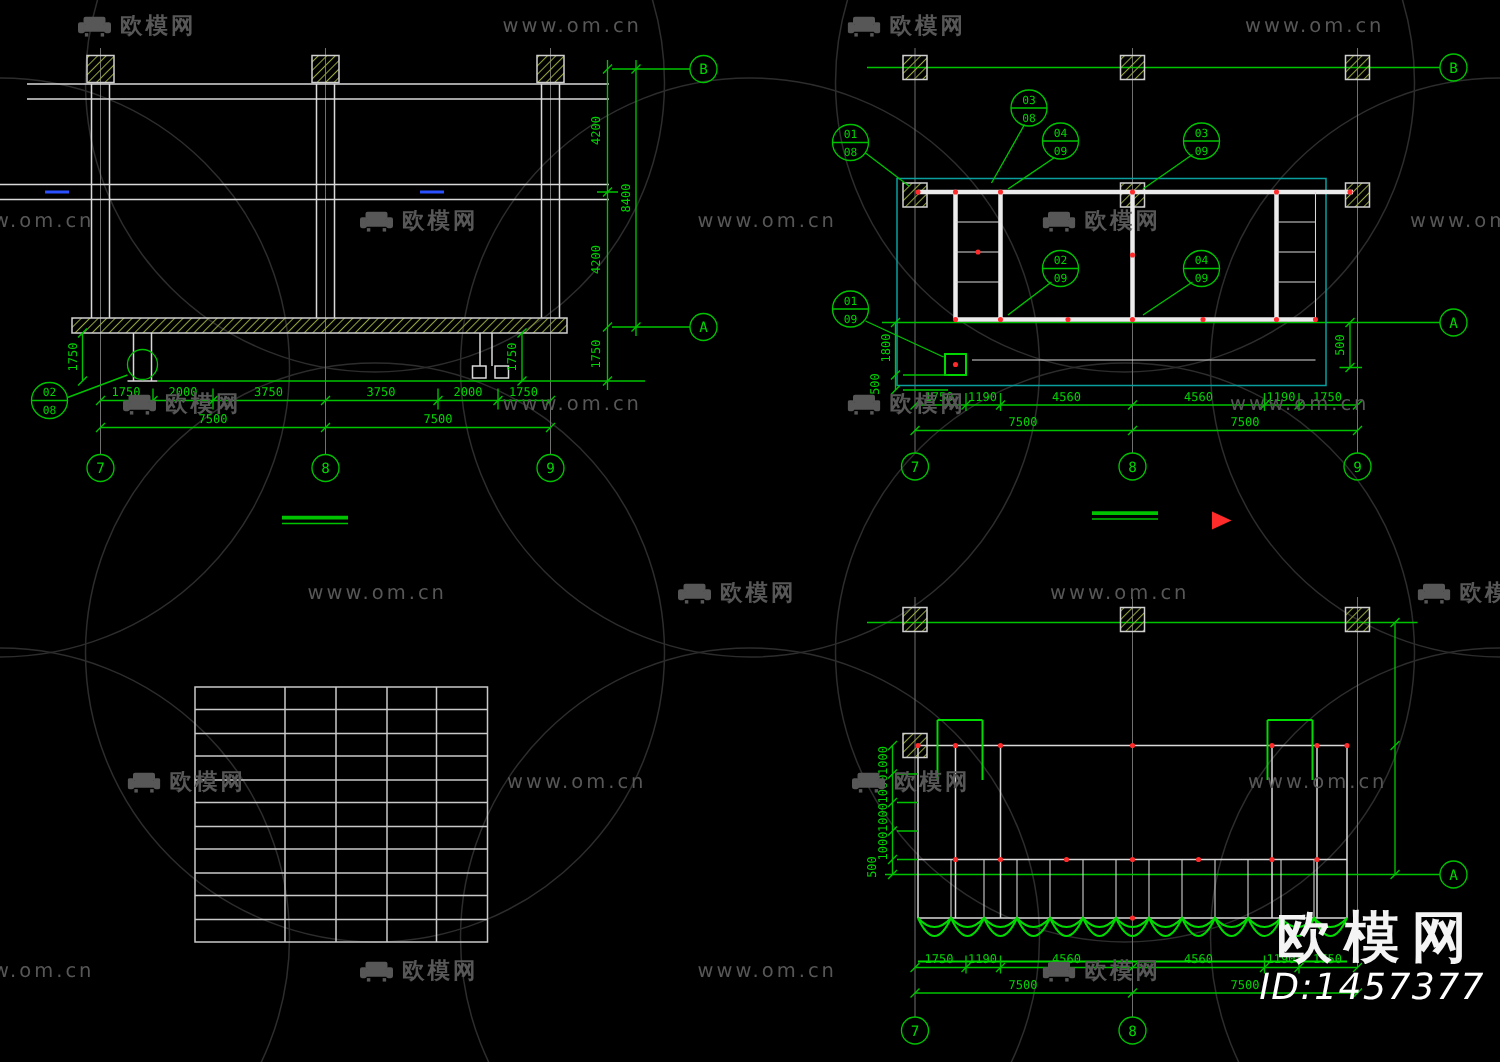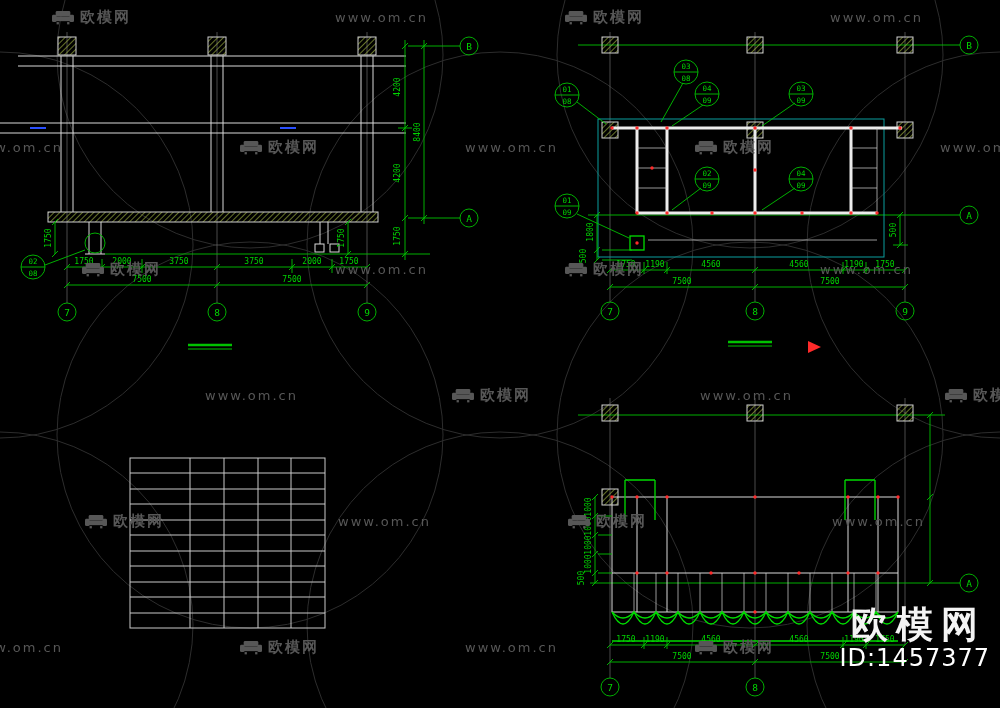--- a/index.html
+++ b/index.html
@@ -5,21 +5,21 @@
   html,body{margin:0;padding:0;background:#000;}
   body{width:1000px;height:708px;position:relative;overflow:hidden;font-family:"DejaVu Sans",sans-serif;}
   #rings,#cad{position:absolute;left:0;top:0;}
   #rings{z-index:1;}
   #cad{z-index:2;}
   .wm{position:absolute;z-index:3;color:#575757;display:flex;align-items:center;gap:6px;white-space:nowrap;pointer-events:none;}
   .wm .brandtxt{font-size:15px;letter-spacing:2px;font-weight:bold;}
   .wmu{font-size:13px;letter-spacing:2px;}
   .sofa{width:22px;height:15px;fill:#575757;}
   .footer-brand{position:absolute;right:14px;top:600px;z-index:4;font-weight:bold;font-size:37px;letter-spacing:8px;color:#f4f4f4;}
-  .footer-id{position:absolute;right:10px;top:644px;z-index:4;font-size:24px;letter-spacing:1px;color:#ffffff;}
+  .footer-id{position:absolute;right:10px;top:644px;z-index:4;font-size:24px;letter-spacing:1px;color:#ffffff;font-style:italic;}
   
   .cl{stroke:#7d7d7d;stroke-width:0.6;fill:none;}
   .wl{stroke:#d9d9d9;stroke-width:1;fill:none;}
   .wl2{stroke:#d9d9d9;stroke-width:0.7;fill:none;}
   .wt{stroke:#ececec;stroke-width:3;fill:none;}
   .hs{stroke:#cfcfcf;stroke-width:1;fill:url(#hatch);}
   .gl{stroke:#00c300;stroke-width:0.9;fill:none;}
   .gn2{stroke:#00dc00;stroke-width:1.3;fill:none;}
   .cy{stroke:#0b9e9e;stroke-width:1;fill:none;}
   .bl{stroke:#2b50ff;stroke-width:2;fill:none;}

